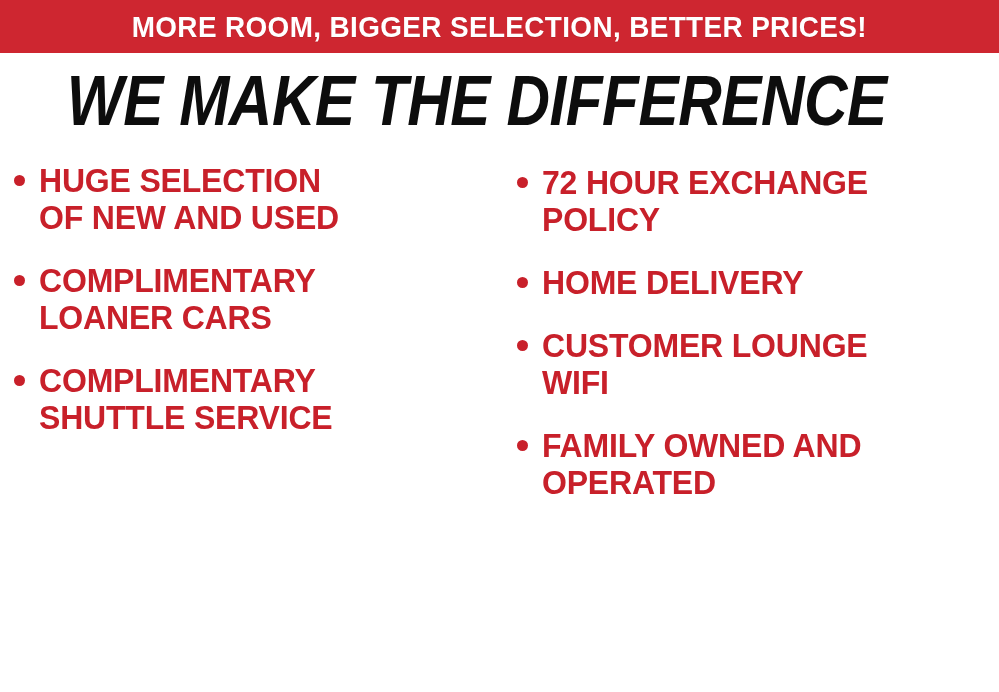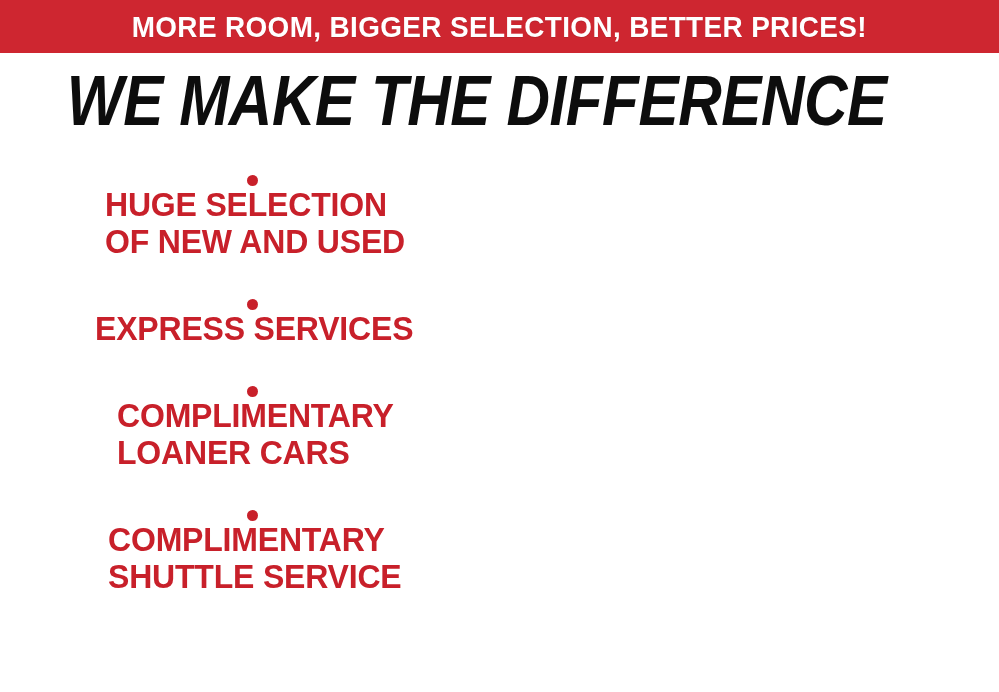--- a/index.html
+++ b/index.html
@@ -87,29 +87,28 @@
     padding-left: 14px;
     padding-top: 7px;
   }
   .col-right {
     width: 494px;
     padding-left: 12px;
     padding-top: 9px;
   }
   .bullet-item {
     display: flex;
-    align-items: center;
+    align-items: flex-start;
     color: #c8202a;
     font-family: "Liberation Sans", sans-serif;
     font-weight: bold;
     font-size: 33px;
     line-height: 37px;
     letter-spacing: -0.2px;
     white-space: pre-line;
-    flex-direction: column;
   }
   .col-left .bullet-item { margin-bottom: 26px; }
   .col-right .bullet-item { margin-bottom: 26px; }
   .dot {
     flex: 0 0 auto;
     width: 11px;
     height: 11px;
     border-radius: 50%;
     background: #c8202a;
     margin-top: 13px;
@@ -137,31 +136,46 @@
   <div class="columns">
 
     <div class="col col-left">
       <div class="bullet-item">
         <span class="dot"></span>
         <span class="bullet-text">HUGE SELECTION
 OF NEW AND USED</span>
       </div>
       <div class="bullet-item">
         <span class="dot"></span>
-        <span class="bullet-text">EXPRESS SERVICES</span>
-      </div>
-      <div class="bullet-item">
-        <span class="dot"></span>
         <span class="bullet-text">COMPLIMENTARY
 LOANER CARS</span>
       </div>
       <div class="bullet-item">
         <span class="dot"></span>
         <span class="bullet-text">COMPLIMENTARY
 SHUTTLE SERVICE</span>
       </div>
     </div>
 
     <div class="col col-right">
+      <div class="bullet-item">
+        <span class="dot"></span>
+        <span class="bullet-text">72 HOUR EXCHANGE
+POLICY</span>
+      </div>
+      <div class="bullet-item">
+        <span class="dot"></span>
+        <span class="bullet-text">HOME DELIVERY</span>
+      </div>
+      <div class="bullet-item">
+        <span class="dot"></span>
+        <span class="bullet-text">CUSTOMER LOUNGE
+WIFI</span>
+      </div>
+      <div class="bullet-item">
+        <span class="dot"></span>
+        <span class="bullet-text">FAMILY OWNED AND
+OPERATED</span>
+      </div>
     </div>
 
   </div>
 </div>
 
 </body></html>

